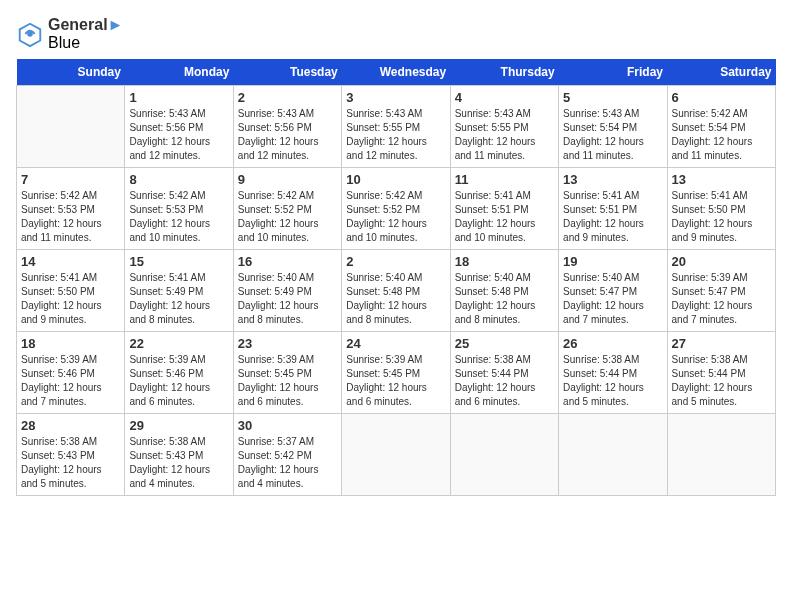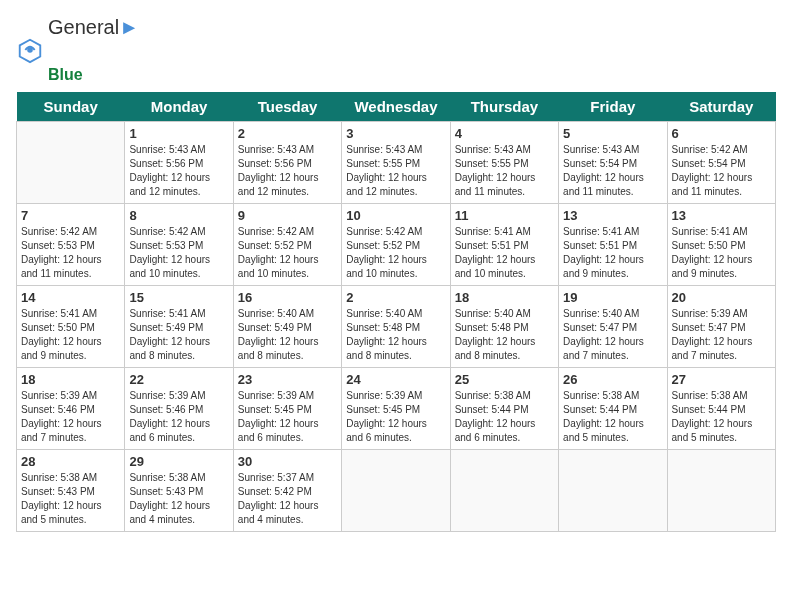--- a/index.html
+++ b/index.html
@@ -36,25 +36,25 @@
     .subtitle {
       font-size: 14px;
       color: #555;
     }
     table {
       width: 100%;
       border-collapse: collapse;
       font-size: 10px;
     }
     thead tr th {
-      background: #0f766e;
+      background: #1d4ed8;
       color: #fff;
       padding: 6px 4px;
-      text-align: center;
-      font-size: 15px;
+      text-align: right;
+      font-size: 12px;
       font-weight: bold;
     }
     tbody tr td {
       border: 1px solid #ccc;
       vertical-align: top;
       padding: 4px;
       width: 108px;
       min-height: 80px;
       color: #333;
     }
@@ -77,22 +77,22 @@
 
 <div class="header">
   <div class="logo">
     <svg class="logo-icon" viewBox="0 0 30 30">
       <rect x="0" y="0" width="30" height="30" fill="white"></rect>
       <polygon points="15,4 26,10 26,22 15,28 4,22 4,10" fill="none" stroke="#4a90d9" stroke-width="2"></polygon>
       <path d="M10 15 Q15 8 20 15" stroke="#4a90d9" stroke-width="2" fill="none"></path>
       <circle cx="15" cy="15" r="3" fill="#4a90d9"></circle>
     </svg>
     <div style="line-height:1.1;">
-      <div style="font-size:20px;font-weight:normal;color:#333;">General<span style="color:#4a90d9;">►</span></div>
-      <div style="font-size:16px;font-weight:bold;color:#15803d;margin-top:28px;">Blue</div>
+      <div style="font-size:16px;font-weight:bold;color:#333;">General<span style="color:#4a90d9;">►</span></div>
+      <div style="font-size:16px;font-weight:normal;color:#000000;">Blue</div>
     </div>
   </div>
   <div class="title-block">
     <div class="month-title"></div>
     <div class="subtitle"></div>
   </div>
 </div>
 
 <table>
   <thead>

